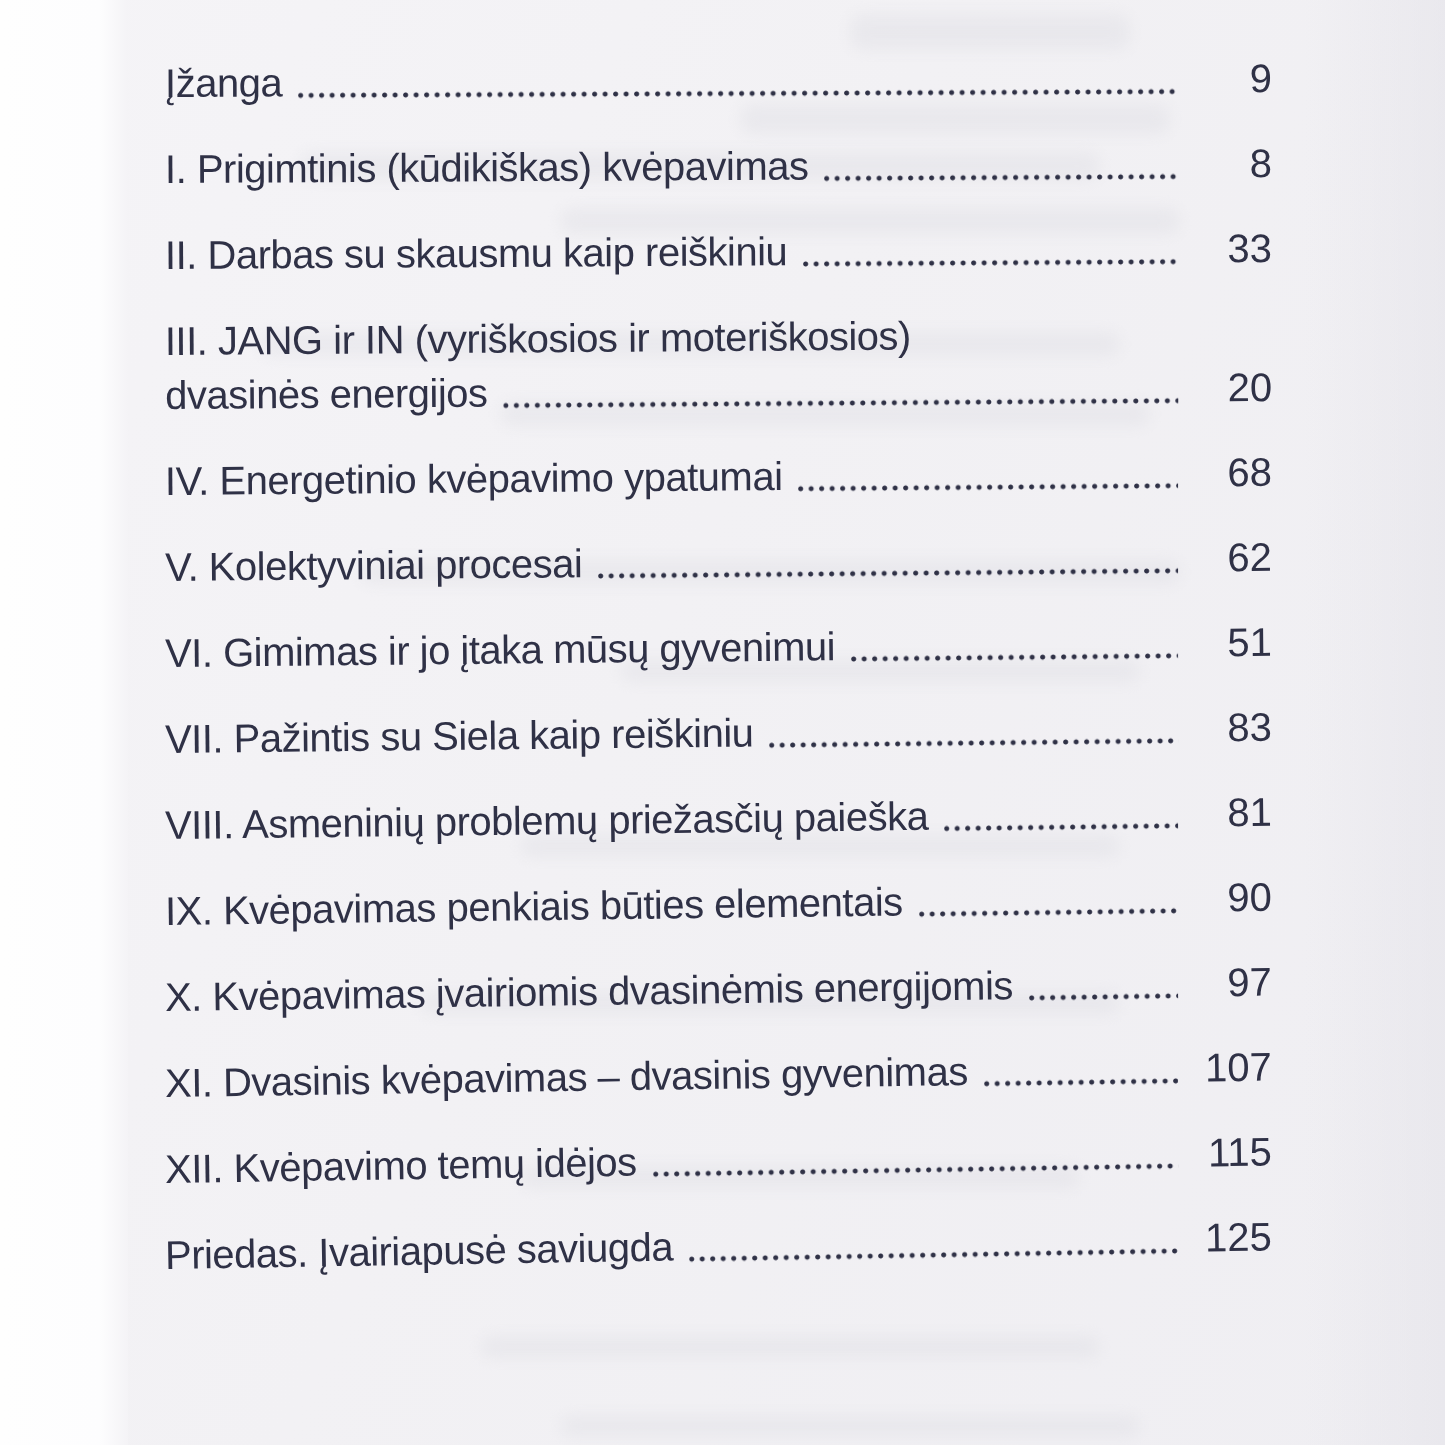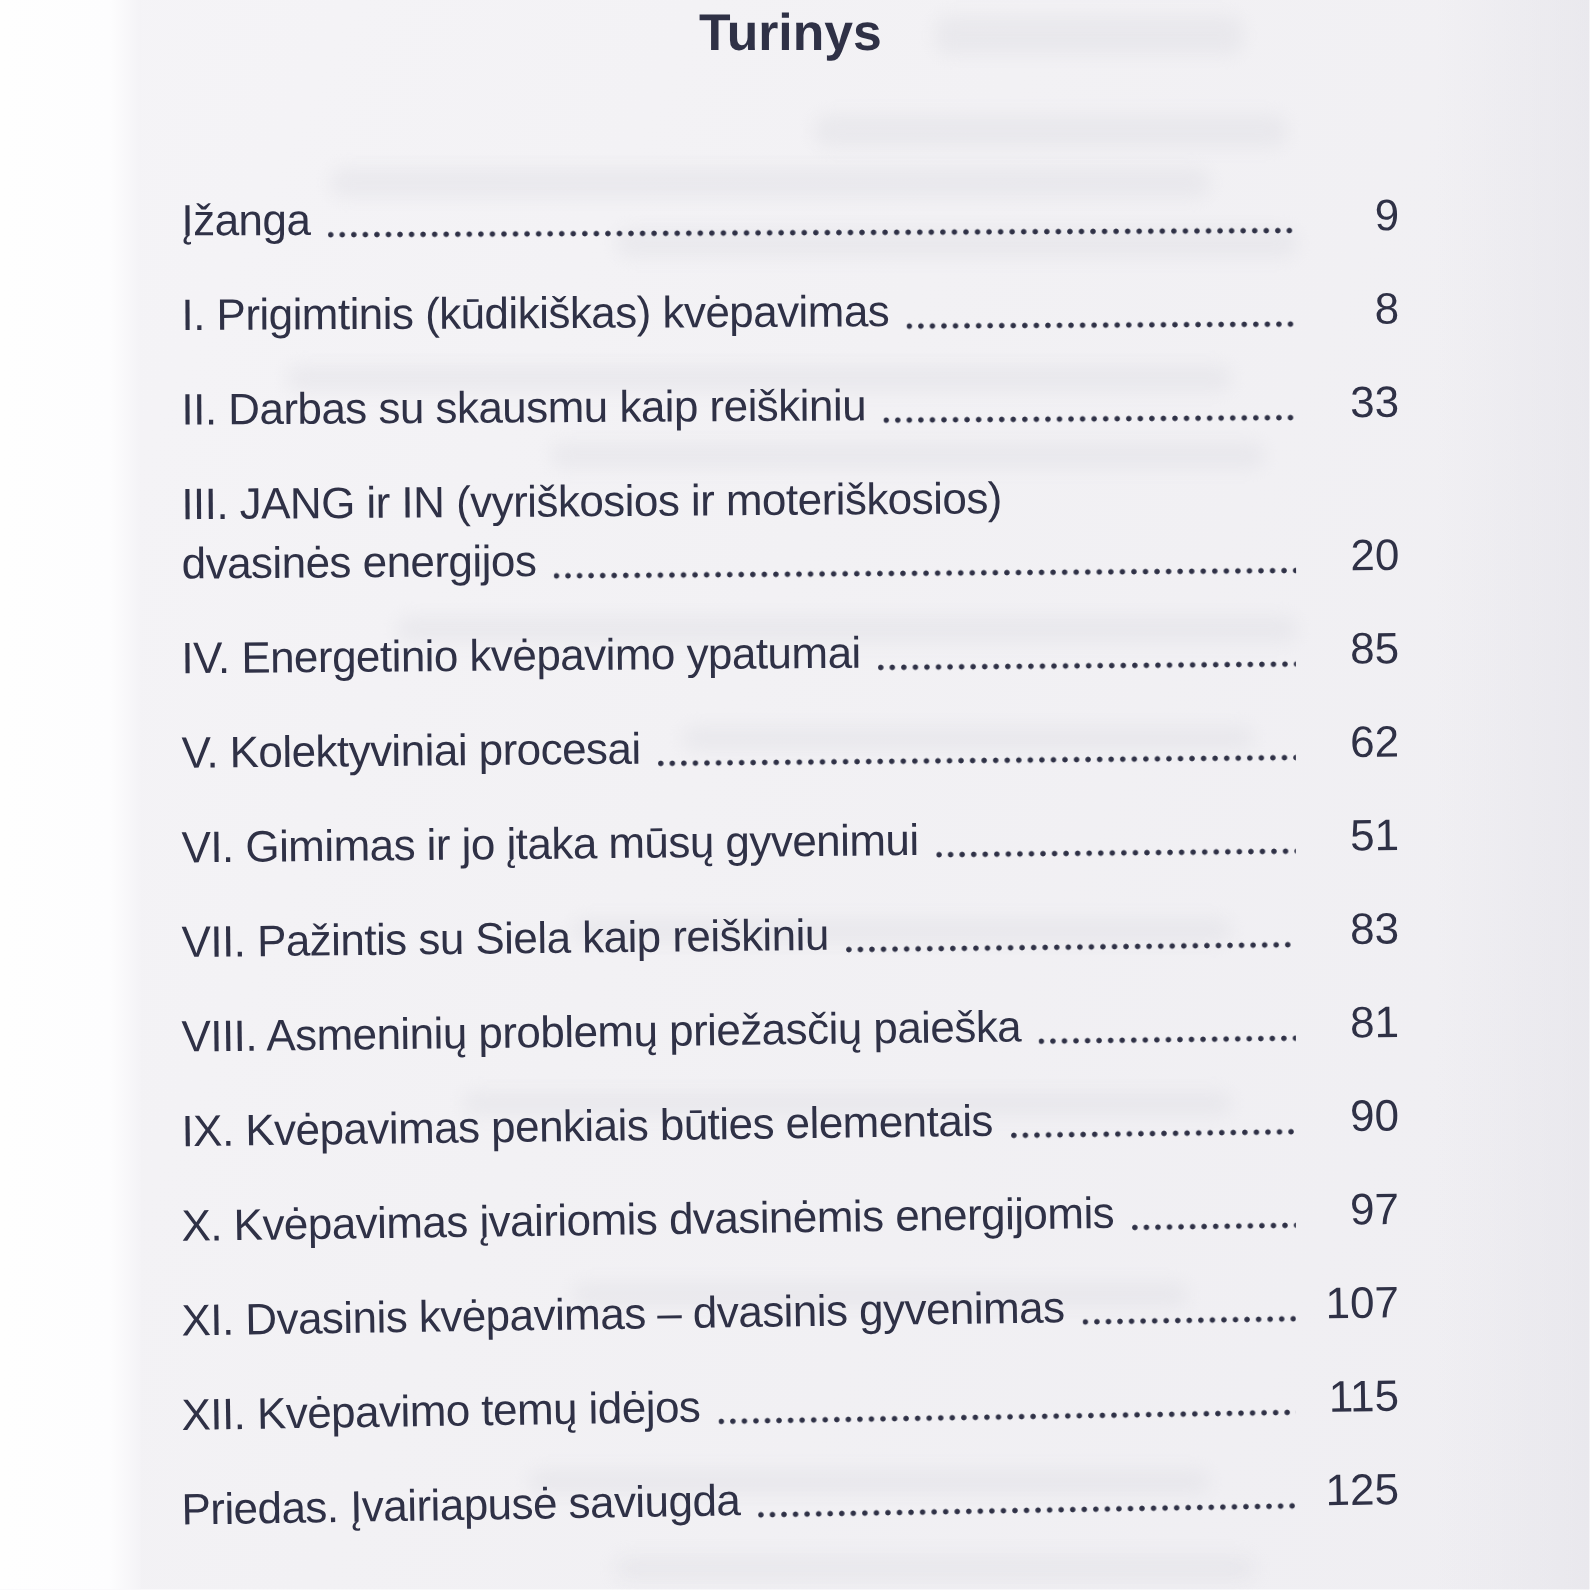--- a/index.html
+++ b/index.html
@@ -43,21 +43,21 @@
   .page-title {
     margin-top: 0px;
     text-align: center;
     font-size: 47px;
     line-height: 58px;
     font-weight: 700;
     letter-spacing: 0px;
     color: var(--ink);
   }
   .toc-list {
-    margin-top: 116px;
+    margin-top: 56px;
   }
   .toc-row {
     margin-bottom: 32px;
     transform-origin: left center;
   }
   .toc-line {
     display: flex;
     align-items: flex-end;
   }
   .toc-line.line2 { display: none; }
@@ -103,21 +103,20 @@
 <div class="ghost" style="left:500px; top:402px; width:650px; height:24px;"></div>
 <div class="ghost" style="left:360px; top:560px; width:820px; height:24px;"></div>
 <div class="ghost" style="left:620px; top:660px; width:520px; height:22px;"></div>
 <div class="ghost" style="left:520px; top:835px; width:600px; height:22px;"></div>
 <div class="ghost" style="left:420px; top:992px; width:700px; height:22px;"></div>
 <div class="ghost" style="left:520px; top:1166px; width:560px; height:22px;"></div>
 <div class="ghost" style="left:480px; top:1336px; width:620px; height:22px;"></div>
 <div class="ghost" style="left:560px; top:1416px; width:580px; height:20px;"></div>
 
 <div class="content">
-  <h1 class="page-title">Turinys</h1>
   <div class="toc-list">
   <div class="toc-row" style="transform: rotate(-0.25deg);">
     <div class="toc-line line1">
       <span class="label lbl1">Įžanga</span>
       <span class="leader"></span>
       <span class="pagenum pg1">9</span>
     </div>
 
   </div>
 
@@ -148,21 +147,21 @@
       <span class="label lbl2">dvasinės energijos</span>
       <span class="leader"></span>
       <span class="pagenum pg2">20</span>
     </div>
   </div>
 
   <div class="toc-row" style="transform: rotate(-0.47deg);">
     <div class="toc-line line1">
       <span class="label lbl1">IV. Energetinio kvėpavimo ypatumai</span>
       <span class="leader"></span>
-      <span class="pagenum pg1">85</span>
+      <span class="pagenum pg1">68</span>
     </div>
 
   </div>
 
   <div class="toc-row" style="transform: rotate(-0.525deg);">
     <div class="toc-line line1">
       <span class="label lbl1">V. Kolektyviniai procesai</span>
       <span class="leader"></span>
       <span class="pagenum pg1">62</span>
     </div>

